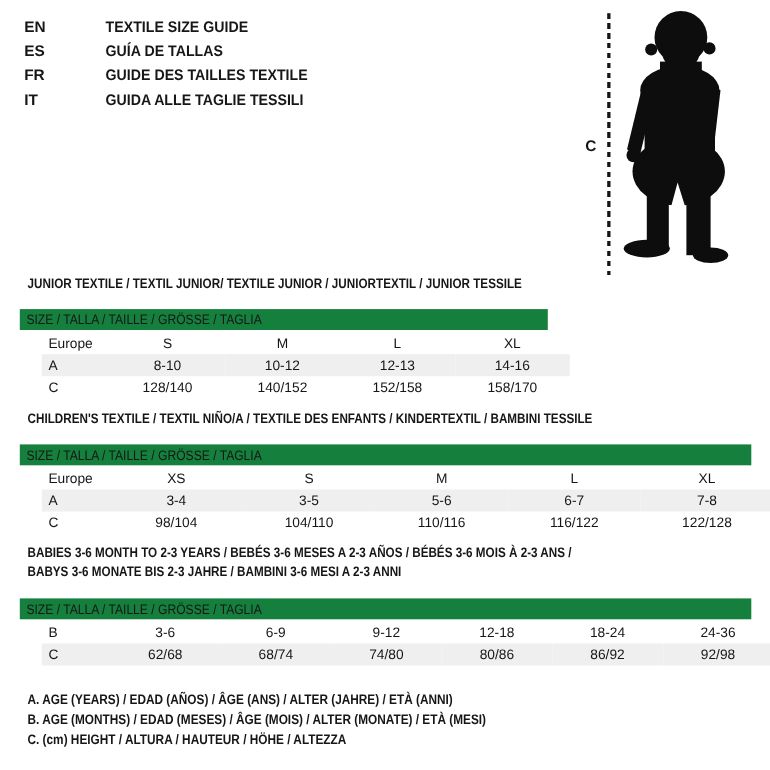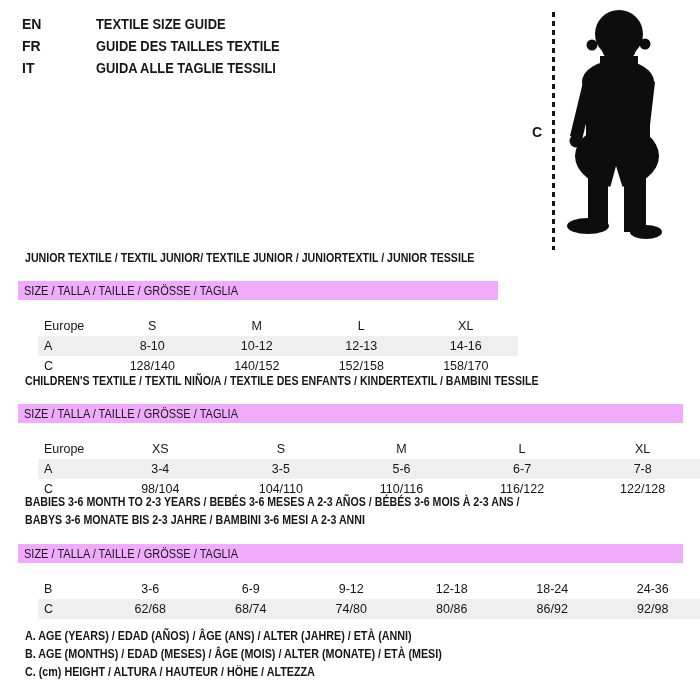--- a/index.html
+++ b/index.html
@@ -23,41 +23,45 @@
   .sil { position:absolute; left:34px; top:2px; }
 
   
   .sec-title { position:absolute; font-weight:bold; font-size:12.5px; white-space:nowrap;
     transform:scaleX(0.85); transform-origin:0 50%; }
 
   
   .tbl { position:absolute; }
   .tbl.narrow { width:480px; }
   .tbl.wide { width:665px; }
-  .bar { height:19px; background:#f0abfc; display:flex; align-items:center;
-    padding-left:6px; font-size:12.5px; margin-bottom:16px; }
+  .bar { height:19px; background:#15803d; display:flex; align-items:center;
+    padding-left:6px; font-size:12.5px; margin-bottom:2px; }
   .bar span { display:inline-block; white-space:nowrap; transform:scaleX(0.88); transform-origin:0 50%; }
   table { border-collapse:collapse; table-layout:fixed; width:100%;margin-left:20px; }
   td { height:20px; font-size:12.5px; text-align:center; padding:0; }
   td.rowlabel { text-align:left; padding-left:6px; }
   col.lab { width:62px; }
   tr.shaded { background:#efefef; }
 
   
   .footnotes { position:absolute; left:25px; top:629px; }
   .fn { height:18px; font-weight:bold; font-size:12.5px; white-space:nowrap;
     transform:scaleX(0.86); transform-origin:0 50%; }
 </style>
 </head>
 <body>
 
 <div class="lang-block">
   <div class="lang-row">
     <span class="lang-code">EN</span>
     <span class="lang-label">TEXTILE SIZE GUIDE</span>
+  </div>
+  <div class="lang-row">
+    <span class="lang-code">ES</span>
+    <span class="lang-label">GUÍA DE TALLAS</span>
   </div>
   <div class="lang-row">
     <span class="lang-code">FR</span>
     <span class="lang-label">GUIDE DES TAILLES TEXTILE</span>
   </div>
   <div class="lang-row">
     <span class="lang-code">IT</span>
     <span class="lang-label">GUIDA ALLE TAGLIE TESSILI</span>
   </div>
 </div>

